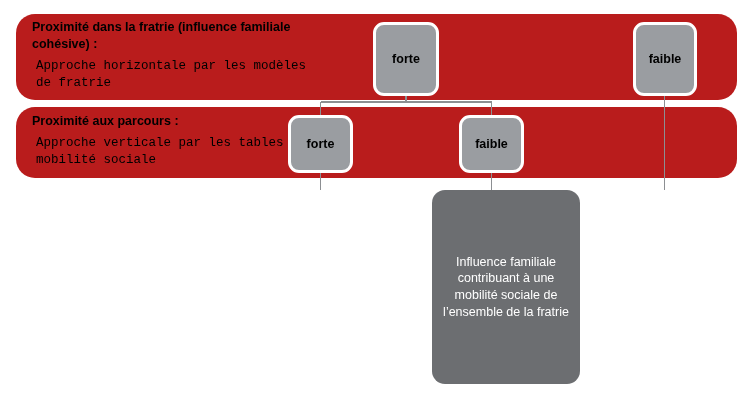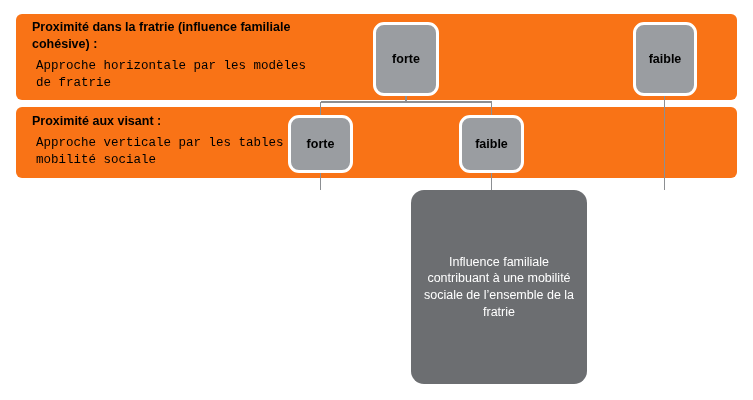--- a/index.html
+++ b/index.html
@@ -14,22 +14,22 @@
     position: relative;
     width: 753px;
     height: 400px;
     background: #ffffff;
     overflow: hidden;
   }
 
   
   .band {
     position: absolute;
-    background: #f97316;
-    border-radius: 6px;
+    background: #b91c1c;
+    border-radius: 19px;
   }
   #band-sibling { left: 16px; top: 14px;  width: 721px; height: 86px; }
   #band-parent  { left: 16px; top: 107px; width: 721px; height: 71px; }
 
   .band-text {
     position: absolute;
     left: 16px;
     top: 50%;
     transform: translateY(-50%);
     width: 300px;
@@ -84,41 +84,41 @@
     display: flex;
     align-items: center;
     justify-content: center;
     padding: 10px 11px;
     color: #ffffff;
     font-size: 12.5px;
     line-height: 1.34;
     text-align: center;
   }
   #outcome-reproduction { left: 248px; top: 190px; width: 148px; height: 194px; }
-  #outcome-mobilite     { left: 411px; top: 190px; width: 176px; height: 194px; }
+  #outcome-mobilite     { left: 432px; top: 190px; width: 148px; height: 194px; }
   #outcome-differ       { left: 589px; top: 190px; width: 148px; height: 194px; }
 
   #outcome-differ .o-text { line-height: 1.32; }
   .o-bold { font-weight: bold; }
 </style>
 </head>
 <body>
 
 <div id="canvas">
 
   <div class="band" id="band-sibling">
     <div class="band-text">
       <p class="hdr">Proximité dans la fratrie (influence familiale cohésive) :</p>
       <p class="sub">Approche horizontale par les modèles de fratrie</p>
     </div>
   </div>
 
   <div class="band" id="band-parent">
     <div class="band-text">
-      <p class="hdr">Proximité aux visant :</p>
+      <p class="hdr">Proximité aux parcours :</p>
       <p class="sub">Approche verticale par les tables de mobilité sociale</p>
     </div>
   </div>
 
   <svg id="connectors" viewBox="0 0 753 400" width="753" height="400" xmlns="http://www.w3.org/2000/svg">
     <g stroke="#8c8f92" stroke-width="1.6" fill="none" shape-rendering="crispEdges">
 
       <path d="M406,96 L406,102"></path>
       <path d="M320.5,102 L491.5,102"></path>
       <path d="M320.5,102 L320.5,115"></path>

